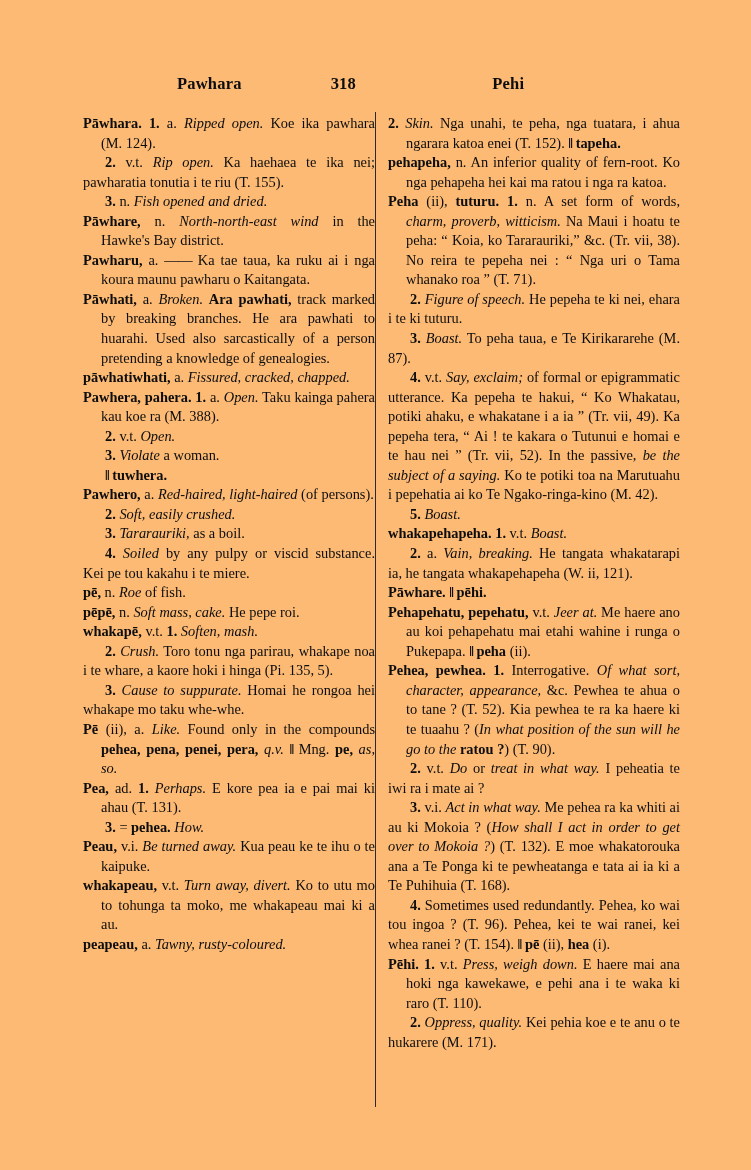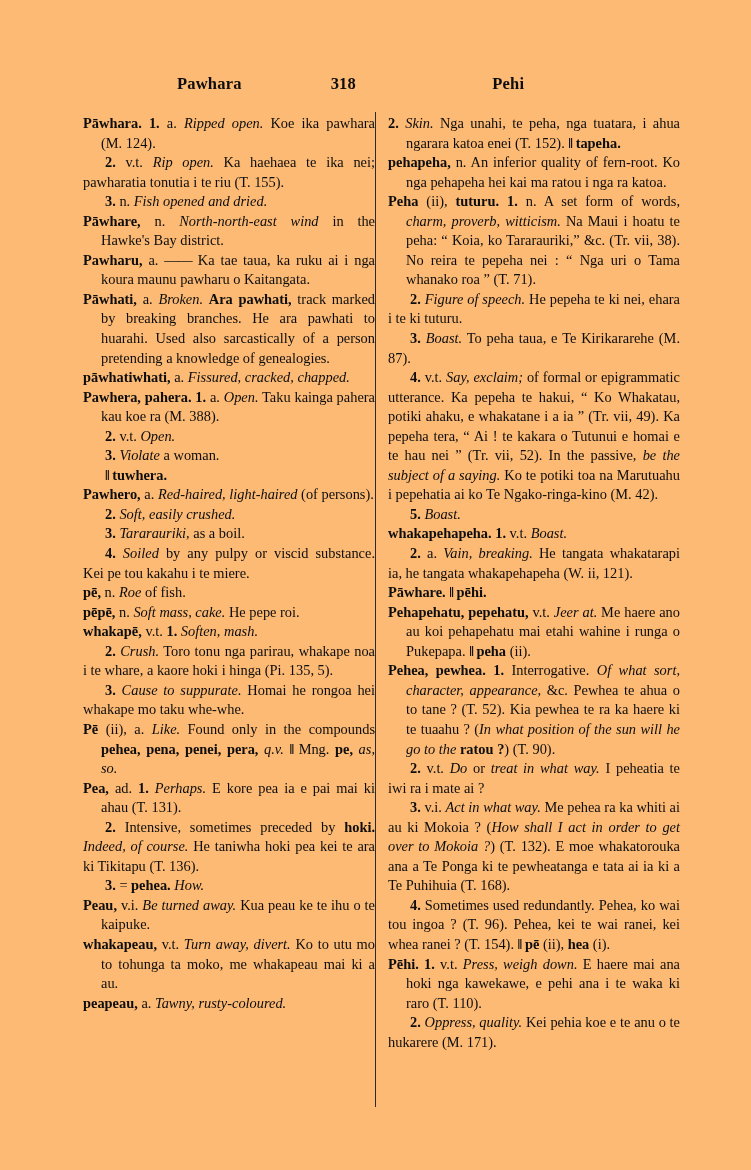--- a/index.html
+++ b/index.html
@@ -143,21 +143,20 @@
         <div>
           <p class="entry"><b>whakapē,</b> v.t. <b>1.</b> <i>Soften, mash.</i></p>
           <p class="sense"><b>2.</b> <i>Crush.</i> Toro tonu nga parirau, whakape noa i te whare, a kaore hoki i hinga (Pi. 135, 5).</p>
           <p class="sense"><b>3.</b> <i>Cause to suppurate.</i> Homai he rongoa hei whakape mo taku whe-whe.</p>
         </div>
         <div>
           <p class="entry"><b>Pē</b> (ii), a. <i>Like.</i> Found only in the compounds <b>pehea, pena, penei, pera,</b> <i>q.v.</i> <span class="par">‖</span> Mng. <b>pe,</b> <i>as, so.</i></p>
         </div>
         <div>
           <p class="entry"><b>Pea,</b> ad. <b>1.</b> <i>Perhaps.</i> E kore pea ia e pai mai ki ahau (T. 131).</p>
-          <p class="sense"><b>2.</b> Intensive, sometimes preceded by <b>hoki.</b> <i>Indeed, of course.</i> He taniwha hoki pea kei te ara ki Tikitapu (T. 136).</p>
           <p class="sense"><b>3.</b> = <b>pehea.</b> <i>How.</i></p>
         </div>
         <div>
           <p class="entry"><b>Peau,</b> v.i. <i>Be turned away.</i> Kua peau ke te ihu o te kaipuke.</p>
         </div>
         <div>
           <p class="entry"><b>whakapeau,</b> v.t. <i>Turn away, divert.</i> Ko to utu mo to tohunga ta moko, me whakapeau mai ki a au.</p>
         </div>
         <div>
           <p class="entry"><b>peapeau,</b> a. <i>Tawny, rusty-coloured.</i></p>

